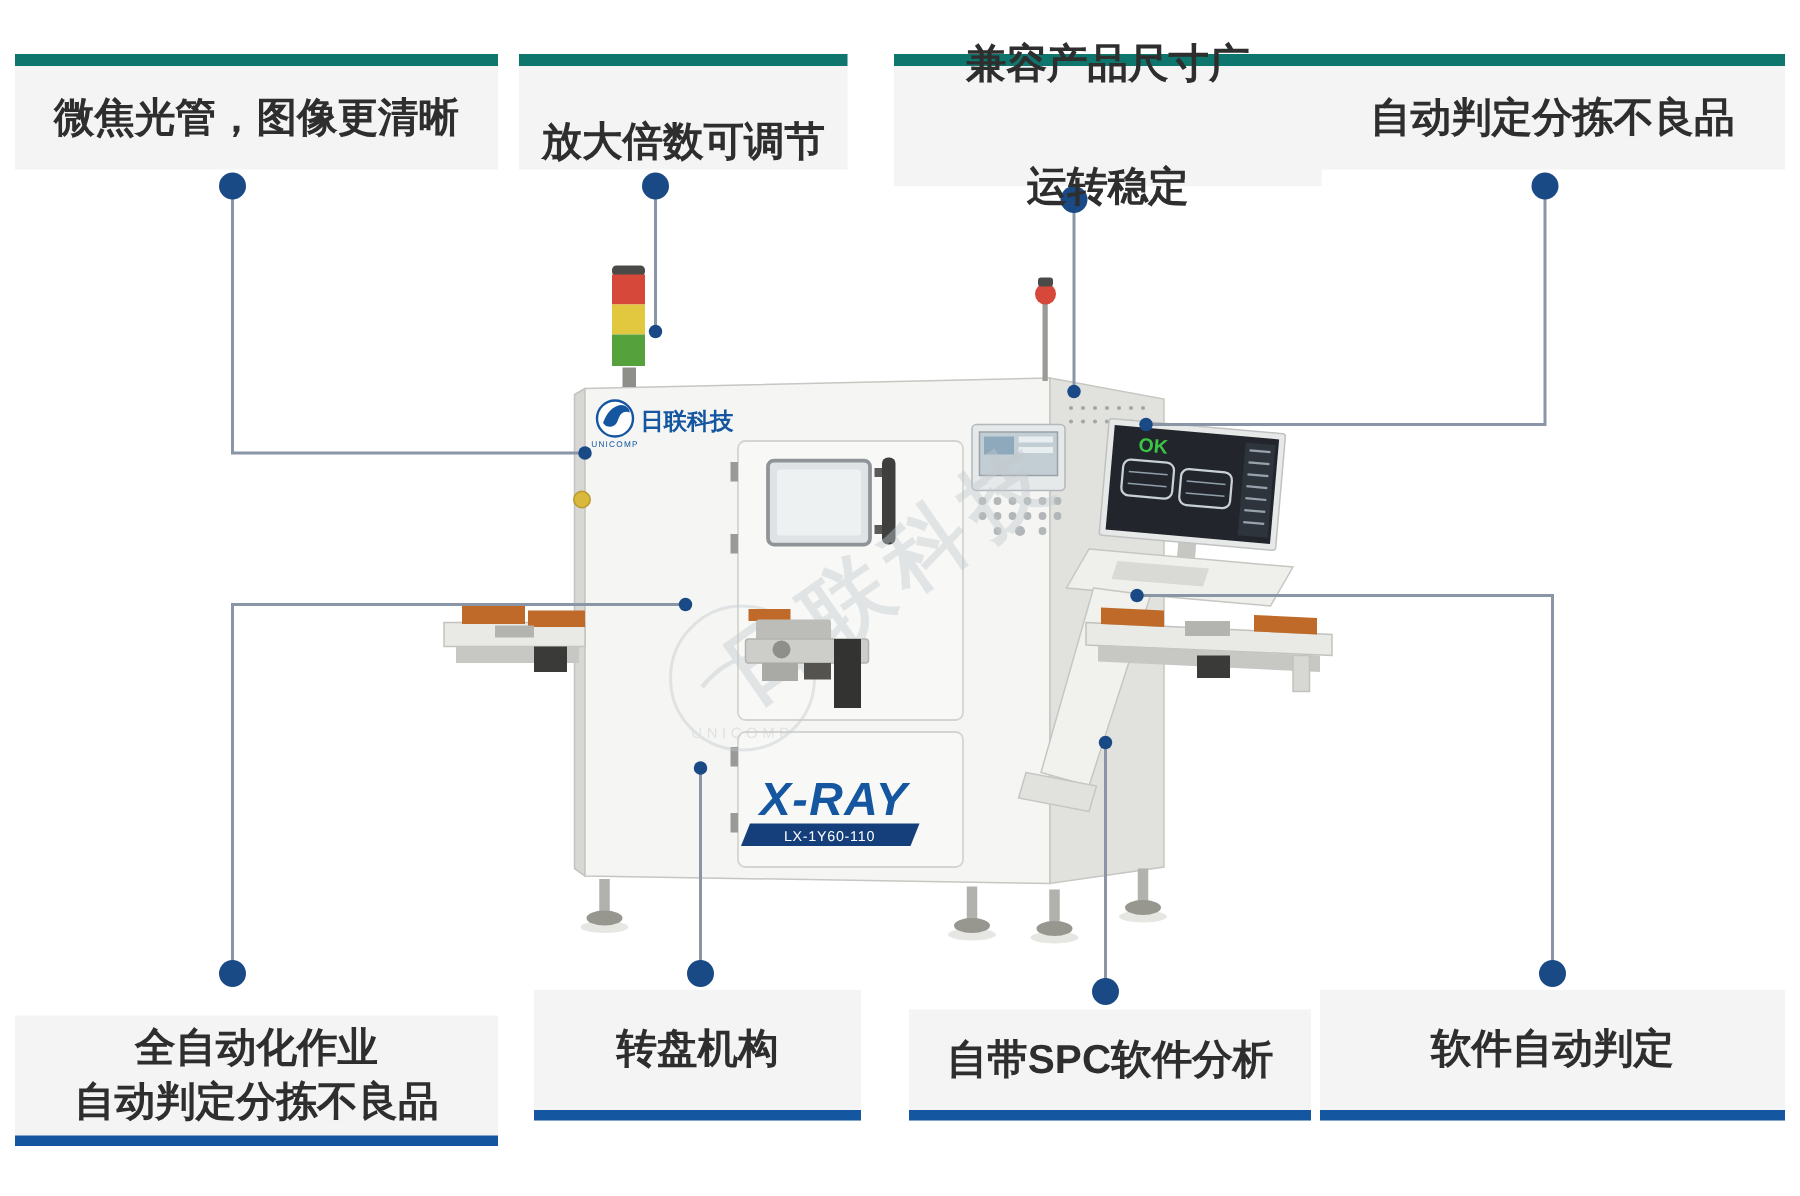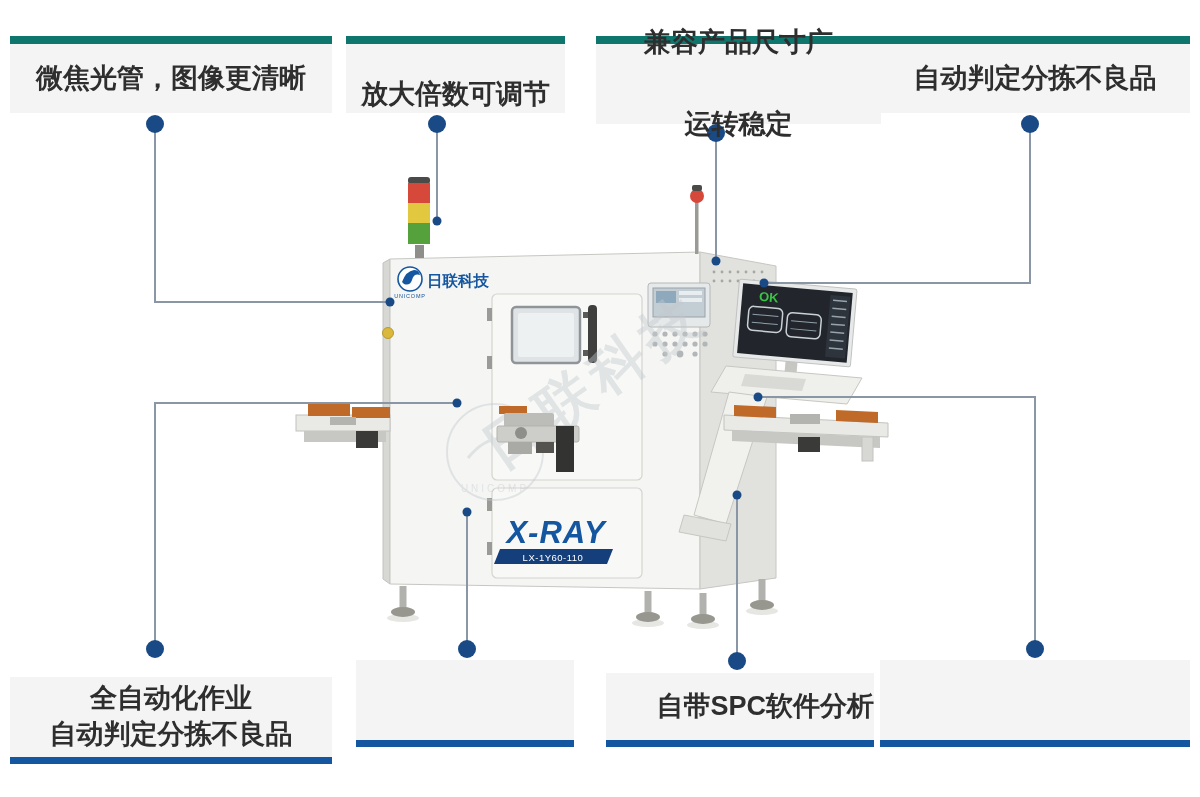--- a/index.html
+++ b/index.html
@@ -250,20 +250,22 @@
   </div>
   <div class="callout top" style="left:880px;top:36px;width:310px;height:77px;">
     <div class="cl">自动判定分拣不良品</div>
   </div>
 
   <div class="callout bottom" style="left:10px;top:660px;width:322px;height:87px;margin-top:17px;">
     <div class="cl">全自动化作业</div>
     <div class="cl">自动判定分拣不良品</div>
   </div>
   <div class="callout bottom" style="left:356px;top:660px;width:218px;height:87px;">
-  </div>
-  <div class="callout bottom" style="left:606px;top:673px;width:268px;height:74px;align-items:flex-end;">
+    <div class="cl">转盘机构</div>
+  </div>
+  <div class="callout bottom" style="left:606px;top:673px;width:268px;height:74px;">
     <div class="cl">自带SPC软件分析</div>
   </div>
   <div class="callout bottom" style="left:880px;top:660px;width:310px;height:87px;">
+    <div class="cl">软件自动判定</div>
   </div>
 
 </div>
 
 </body></html>

